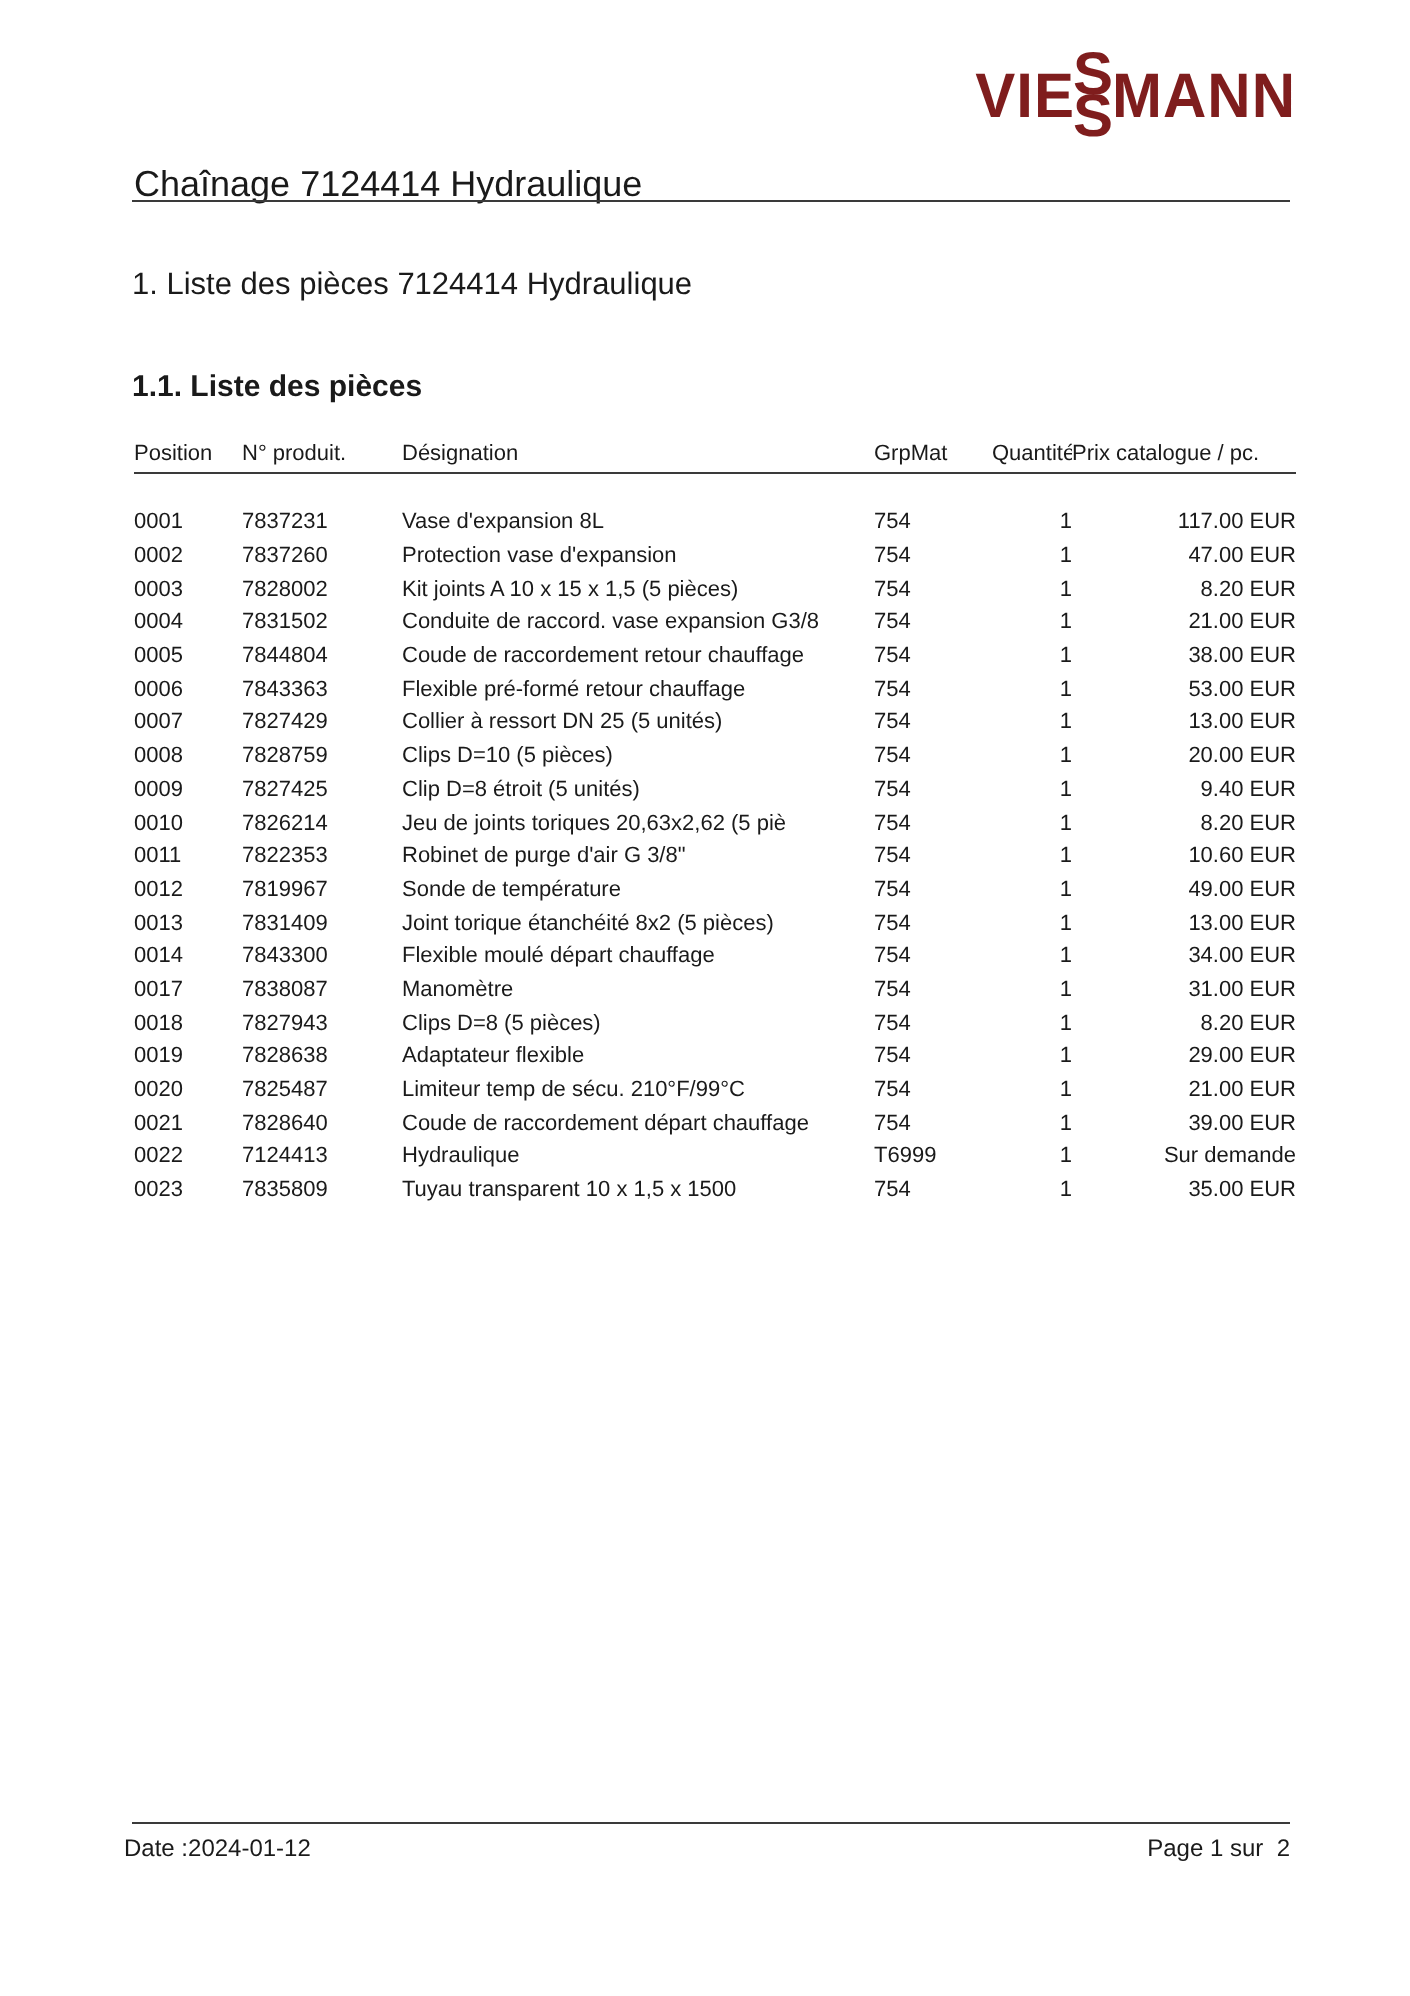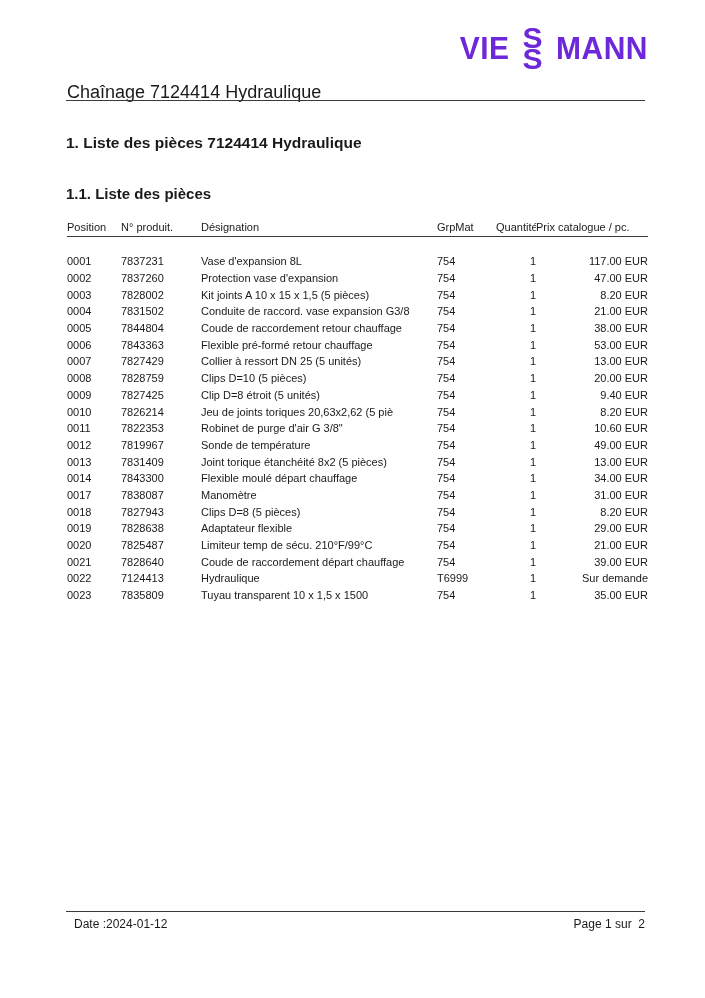--- a/index.html
+++ b/index.html
@@ -57,21 +57,21 @@
     height: 0;
     border-top: 1.3px solid #3a3a3a;
   }
 
   
   .doc-title {
     position: absolute;
     left: 66px;
     top: 134px;
     font-size: 15.5px;
-    font-weight: bold;
+    font-weight: normal;
     margin: 0;
     text-align: right;
   }
   .doc-subtitle {
     position: absolute;
     left: 66px;
     top: 185px;
     font-size: 15px;
     font-weight: bold;
     margin: 0;
@@ -114,38 +114,38 @@
   .footer-rule {
     position: absolute;
     left: 66px;
     top: 911px;
     width: 579px;
     height: 0;
     border-top: 1.3px solid #3a3a3a;
   }
   .footer-date {
     position: absolute;
-    left: 74px;
+    left: 62px;
     top: 917px;
     font-size: 12px;
   }
   .footer-page {
     position: absolute;
     right: 60px;
     top: 917px;
     font-size: 12px;
     white-space: pre;
   }
 </style>
 </head>
 <body>
 
 <div class="page">
 
-  <div class="logo" style="color: #6d28d9; gap: 14px;">
+  <div class="logo" style="color: #7f1d1d;">
     <span class="logo-word">VIE</span>
     <span class="logo-ss">
       <span>S</span>
       <span>S</span>
     </span>
     <span class="logo-word">MANN</span>
   </div>
 
   <div class="run-header">Chaînage 7124414 Hydraulique</div>
   <div class="run-header-rule"></div>

